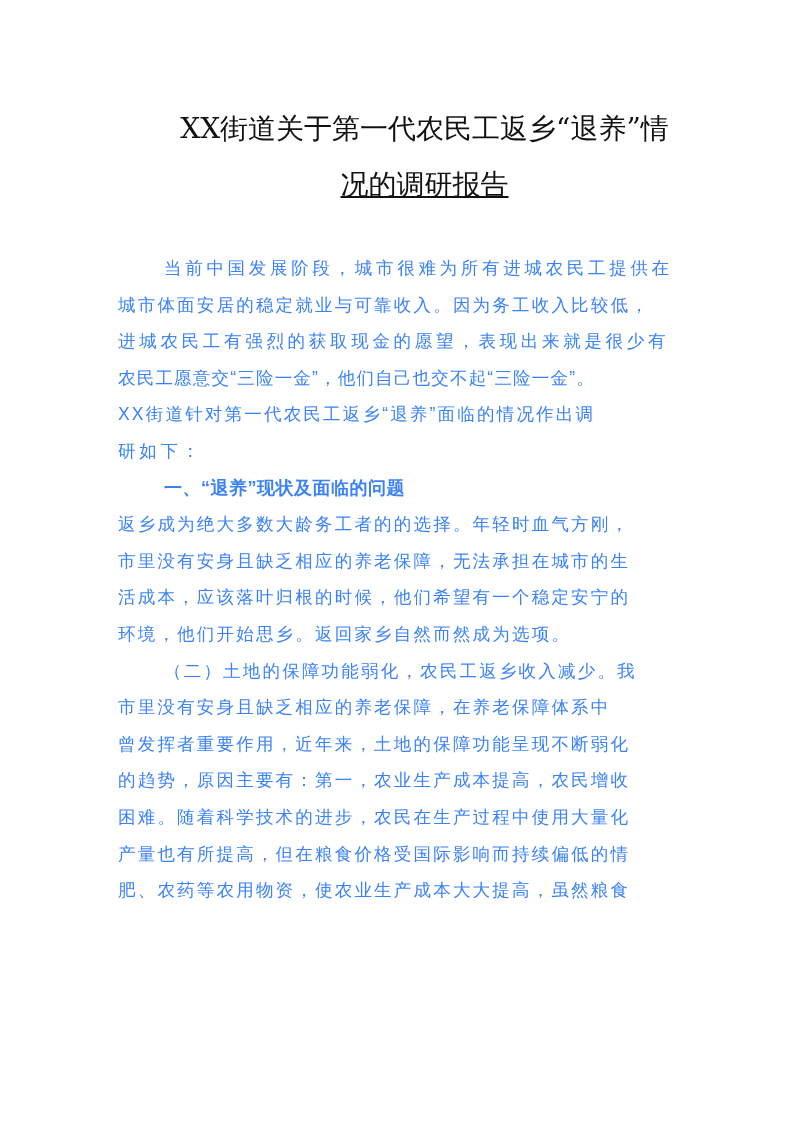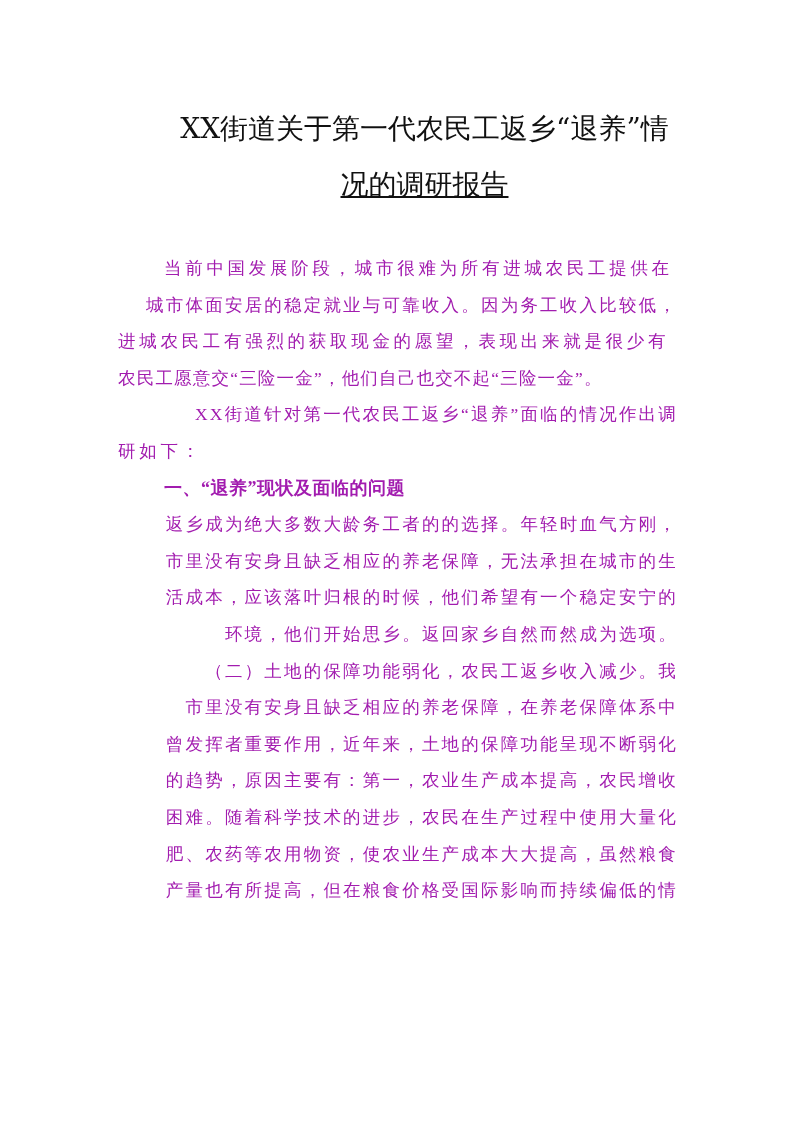--- a/index.html
+++ b/index.html
@@ -6,25 +6,25 @@
   body { width: 793px; height: 1122px; position: relative; overflow: hidden;
          font-family: "DejaVu Serif", "Liberation Serif", serif; color: #111; }
   .page { position: absolute; left: 0; top: 0; width: 793px; height: 1122px; background: #fff; }
   .title { position: absolute; left: 0; width: 793px; text-align: center;
            font-family: "DejaVu Serif", "Liberation Serif", serif;
            font-size: 28px; letter-spacing: 0px; color: #111; white-space: nowrap; padding-left: 28px; }
   .t1 { top: 110px; }
   .t2 { top: 166px; text-decoration: underline; }
   .body-block { position: absolute; left: 118px; top: 250px; width: 560px; }
   .line { height: 36.6px; line-height: 36.6px; font-size: 17.5px; white-space: nowrap;
-          letter-spacing: 3.7px; color: #a21caf;
-          font-family: Liberation Serif, serif; }
+          letter-spacing: 3.7px; color: #3b82f6;
+          font-family: Liberation Sans, sans-serif; }
   .indent { padding-left: 46px; }
   .heading { font-weight: bold; letter-spacing: 0.5px; font-size: 18px; padding-left: 46px; }
-  .tight { letter-spacing: 2.2px; text-align: right; }
+  .tight { letter-spacing: 2.2px; }
   .tighter { letter-spacing: 1.2px; }
 </style>
 </head>
 <body>
 
 <div class="page">
 
   <div class="title t1">XX街道关于第一代农民工返乡“退养”情</div>
   <div class="title t2">况的调研报告</div>
 
@@ -47,18 +47,18 @@
       <div class="line tight">活成本，应该落叶归根的时候，他们希望有一个稳定安宁的</div>
       <div class="line tight">环境，他们开始思乡。返回家乡自然而然成为选项。</div>
     </div>
 
     <div>
       <div class="line indent tight">（二）土地的保障功能弱化，农民工返乡收入减少。我</div>
       <div class="line tight">市里没有安身且缺乏相应的养老保障，在养老保障体系中</div>
       <div class="line tight">曾发挥者重要作用，近年来，土地的保障功能呈现不断弱化</div>
       <div class="line tight">的趋势，原因主要有：第一，农业生产成本提高，农民增收</div>
       <div class="line tight">困难。随着科学技术的进步，农民在生产过程中使用大量化</div>
+      <div class="line tight">产量也有所提高，但在粮食价格受国际影响而持续偏低的情</div>
       <div class="line tight">肥、农药等农用物资，使农业生产成本大大提高，虽然粮食</div>
-      <div class="line tight">产量也有所提高，但在粮食价格受国际影响而持续偏低的情</div>
     </div>
 
   </div>
 </div>
 
 </body></html>

